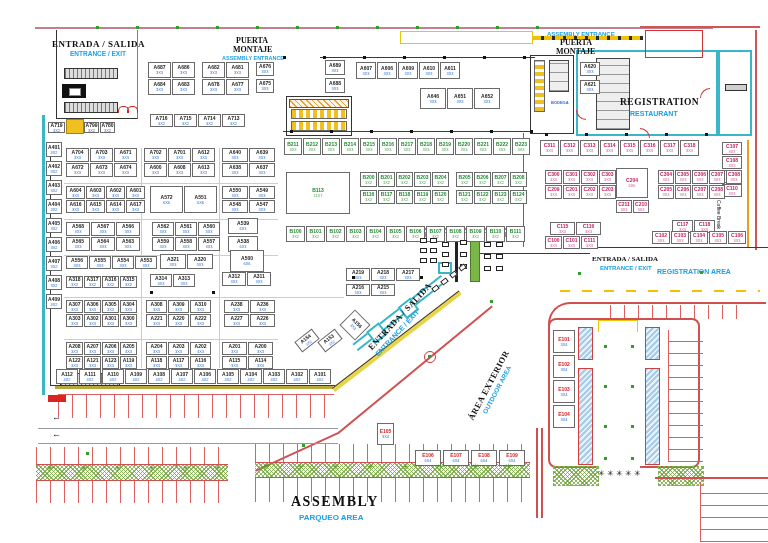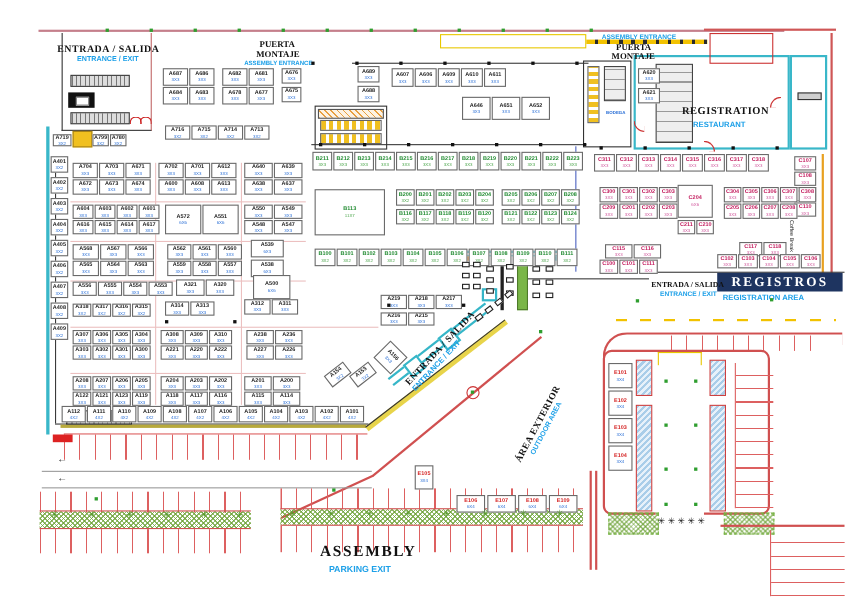--- a/index.html
+++ b/index.html
@@ -168,38 +168,37 @@
   <div class="abs t-es" style="left:233px;top:45px;font-size:8px;">MONTAJE</div>
   <div class="abs t-en" style="left:222px;top:55px;font-size:5.5px;">ASSEMBLY ENTRANCE</div>
 
   <div class="abs t-en" style="left:547px;top:31px;font-size:6px;">ASSEMBLY ENTRANCE</div>
   <div class="abs t-es" style="left:560px;top:38px;font-size:8px;">PUERTA</div>
   <div class="abs t-es" style="left:556px;top:47px;font-size:8px;">MONTAJE</div>
 
   <div class="abs t-es" style="left:620px;top:97px;font-size:9.5px;letter-spacing:.5px;">REGISTRATION</div>
   <div class="abs t-en" style="left:630px;top:110px;font-size:7px;">RESTAURANT</div>
 
-  <div class="abs banner" style="left:652px;top:248px;width:114px;height:17px;font-size:12px;">REGISTROS</div>
   <div class="abs t-en" style="left:657px;top:268px;font-size:7px;">REGISTRATION AREA</div>
 
   <div class="abs t-es" style="left:592px;top:255px;font-size:7px;">ENTRADA / SALIDA</div>
   <div class="abs t-en" style="left:600px;top:265px;font-size:6px;">ENTRANCE / EXIT</div>
 
   <div class="abs" style="left:366px;top:345px;transform:rotate(-47deg);transform-origin:0 0;width:120px;">
     <div class="t-es" style="font-size:8.5px;letter-spacing:.5px;">ENTRADA / SALIDA</div>
     <div class="t-en" style="font-size:7px;margin-top:1px;">ENTRANCE / EXIT</div>
   </div>
 
   <div class="abs" style="left:432px;top:378px;transform:rotate(-62deg);transform-origin:50% 50%;width:120px;text-align:center;">
     <div class="t-es" style="font-size:8.5px;letter-spacing:.5px;">ÁREA EXTERIOR</div>
     <div class="t-en" style="font-size:6.5px;margin-top:1px;">OUTDOOR AREA</div>
   </div>
 
   <div class="abs t-es" style="left:291px;top:494px;font-size:14px;letter-spacing:1.5px;">ASSEMBLY</div>
-  <div class="abs t-en" style="left:299px;top:513px;font-size:8px;">PARKING EXIT</div>
+  <div class="abs t-en" style="left:299px;top:513px;font-size:8px;">PARQUEO AREA</div>
 
   <div class="abs" style="left:722px;top:200px;font-size:5px;color:#222;transform:rotate(90deg);transform-origin:0 0;white-space:nowrap;">Coffee Break</div>
 
   <div class="abs" style="left:424px;top:351px;width:10px;height:10px;border:1px solid #cc3333;border-radius:50%;">
     <div style="position:absolute;left:3px;top:3px;width:3px;height:3px;background:#2f9e2f;"></div>
   </div>
 
   <div id="booth-layer" class="abs" style="left:0;top:0;width:768px;height:543px;">
       <div class="booth ser-a" style="left: 46px; top: 142px; width: 16px; height: 15px;">
         <span class="c">A401</span>

